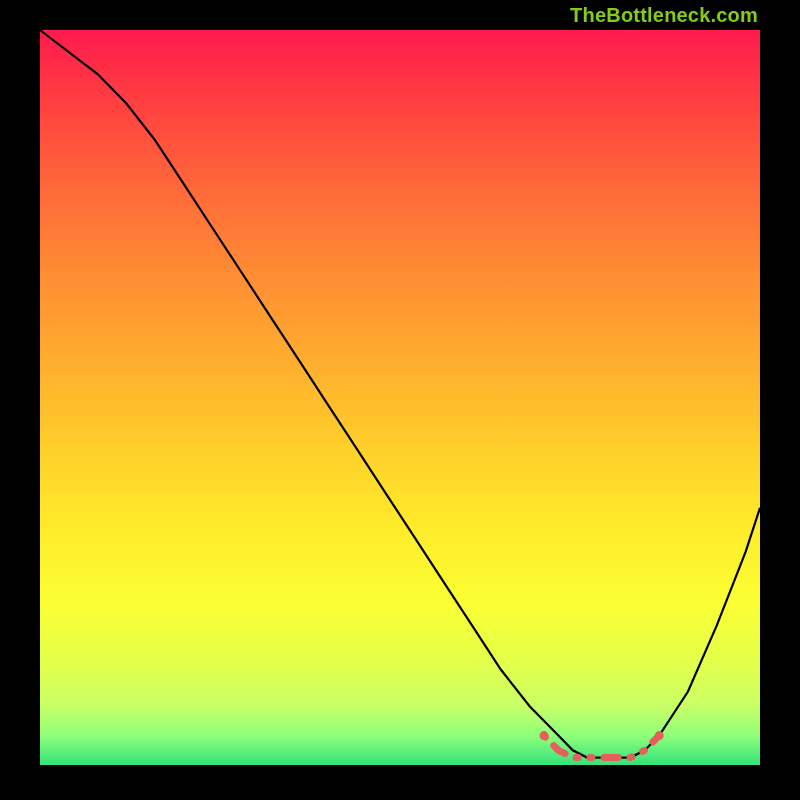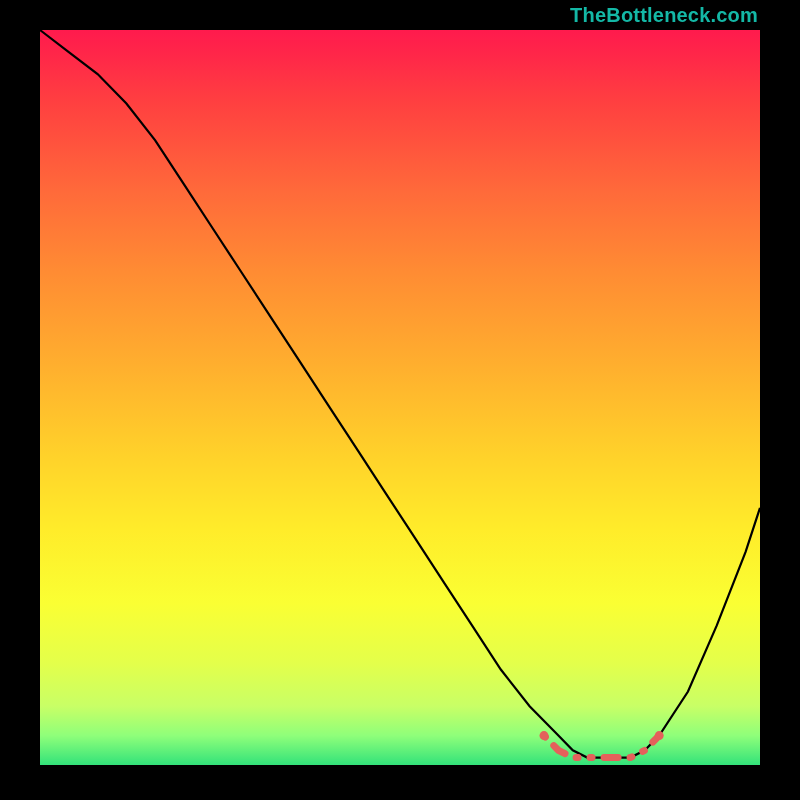--- a/index.html
+++ b/index.html
@@ -37,21 +37,21 @@
       #e4ff4a 86%,
       #c8ff66 92%,
       #8fff7a 96%,
       #33e27a 100%
     );
   }
   .attribution {
     position: absolute;
     top: 4px;
     right: 42px;
-    color: #14b8a6;
+    color: #84cc16;
     font-size: 20px;
     font-weight: 600;
     letter-spacing: 0.2px;
   }
   svg.curve {
     position: absolute;
     left: 0;
     top: 0;
     width: 720px;
     height: 735px;

